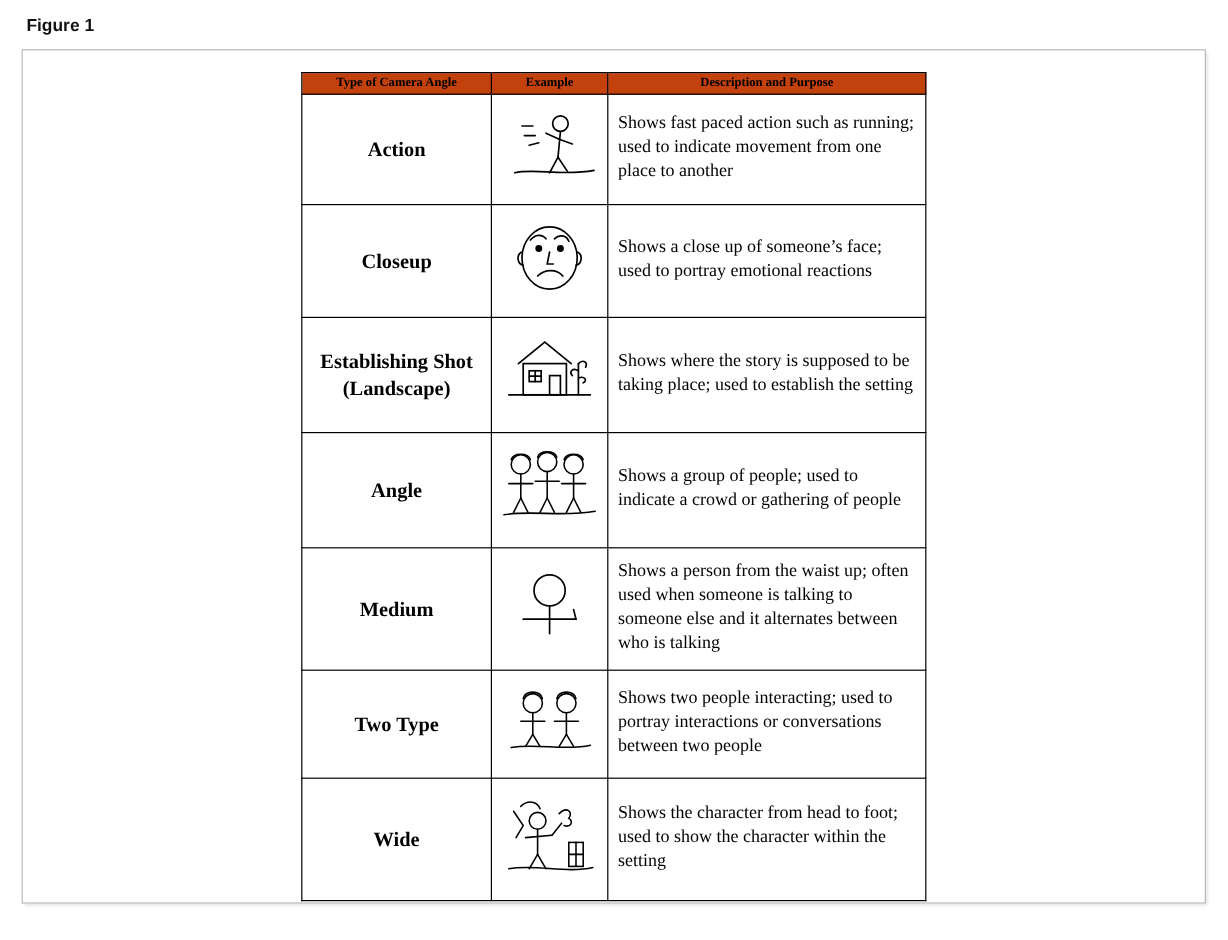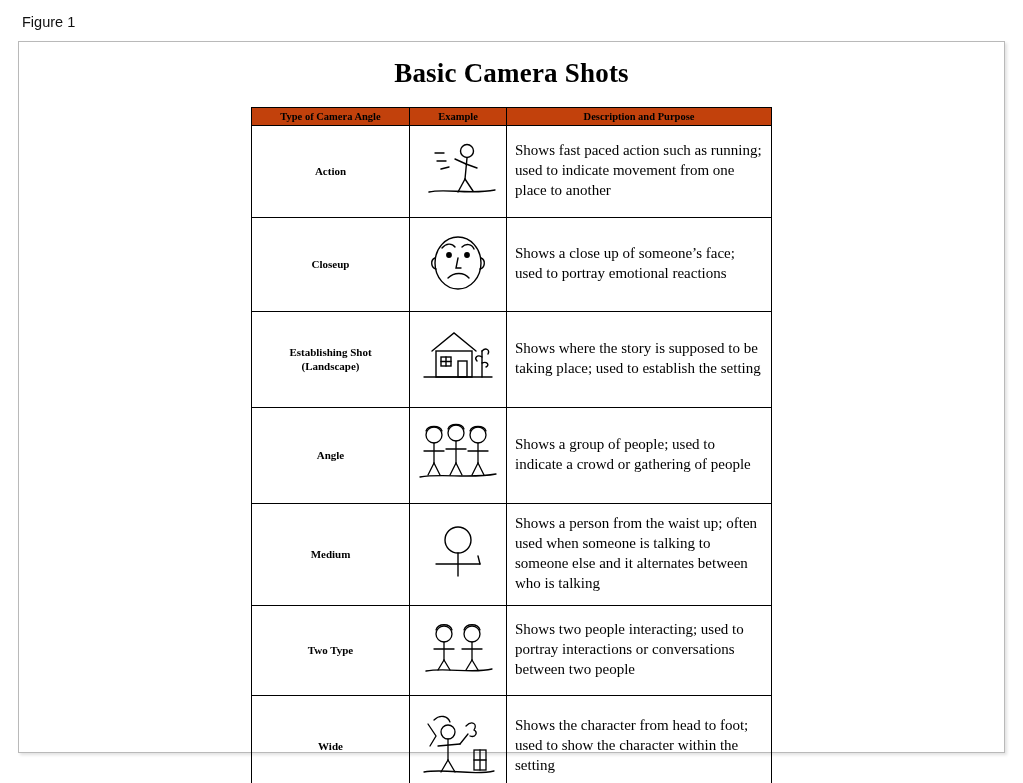--- a/index.html
+++ b/index.html
@@ -16,21 +16,21 @@
   }
   .page {
     position: relative;
     width: 1023px;
     height: 783px;
     box-sizing: border-box;
     padding: 10px 18px 0 18px;
   }
   .fig-caption {
     font-family: "Liberation Sans", sans-serif;
-    font-weight: normal;
+    font-weight: bold;
     font-size: 14.5px;
     line-height: 1.45;
     color: #111;
     margin: 2px 0 0 4px;
   }
   .fig-caption .line2 {
     display: block;
   }
   .figure-box {
     margin-top: 8px;
@@ -67,21 +67,21 @@
     text-align: center;
     padding: 3px 2px;
     font-family: "Liberation Serif", serif;
   }
   col.c-type { width: 158px; }
   col.c-ex   { width: 97px; }
   col.c-desc { width: 265px; }
   td.type {
     text-align: center;
     font-weight: bold;
-    font-size: 11px;
+    font-size: 17px;
     padding: 6px 4px;
     line-height: 1.25;
   }
   td.example {
     text-align: center;
     padding: 2px;
   }
   td.desc {
     font-size: 15px;
     line-height: 1.32;
@@ -104,21 +104,20 @@
 <body>
 
 <div class="page">
 
   <div class="fig-caption">
     <span>Figure 1</span>
   </div>
 
   <div class="figure-box">
 
-    <div class="figure-title">Basic Camera Shots</div>
 
     <table class="shots">
       <colgroup>
         <col class="c-type">
         <col class="c-ex">
         <col class="c-desc">
       </colgroup>
       <thead>
         <tr>
           <th>Type of Camera Angle</th>

